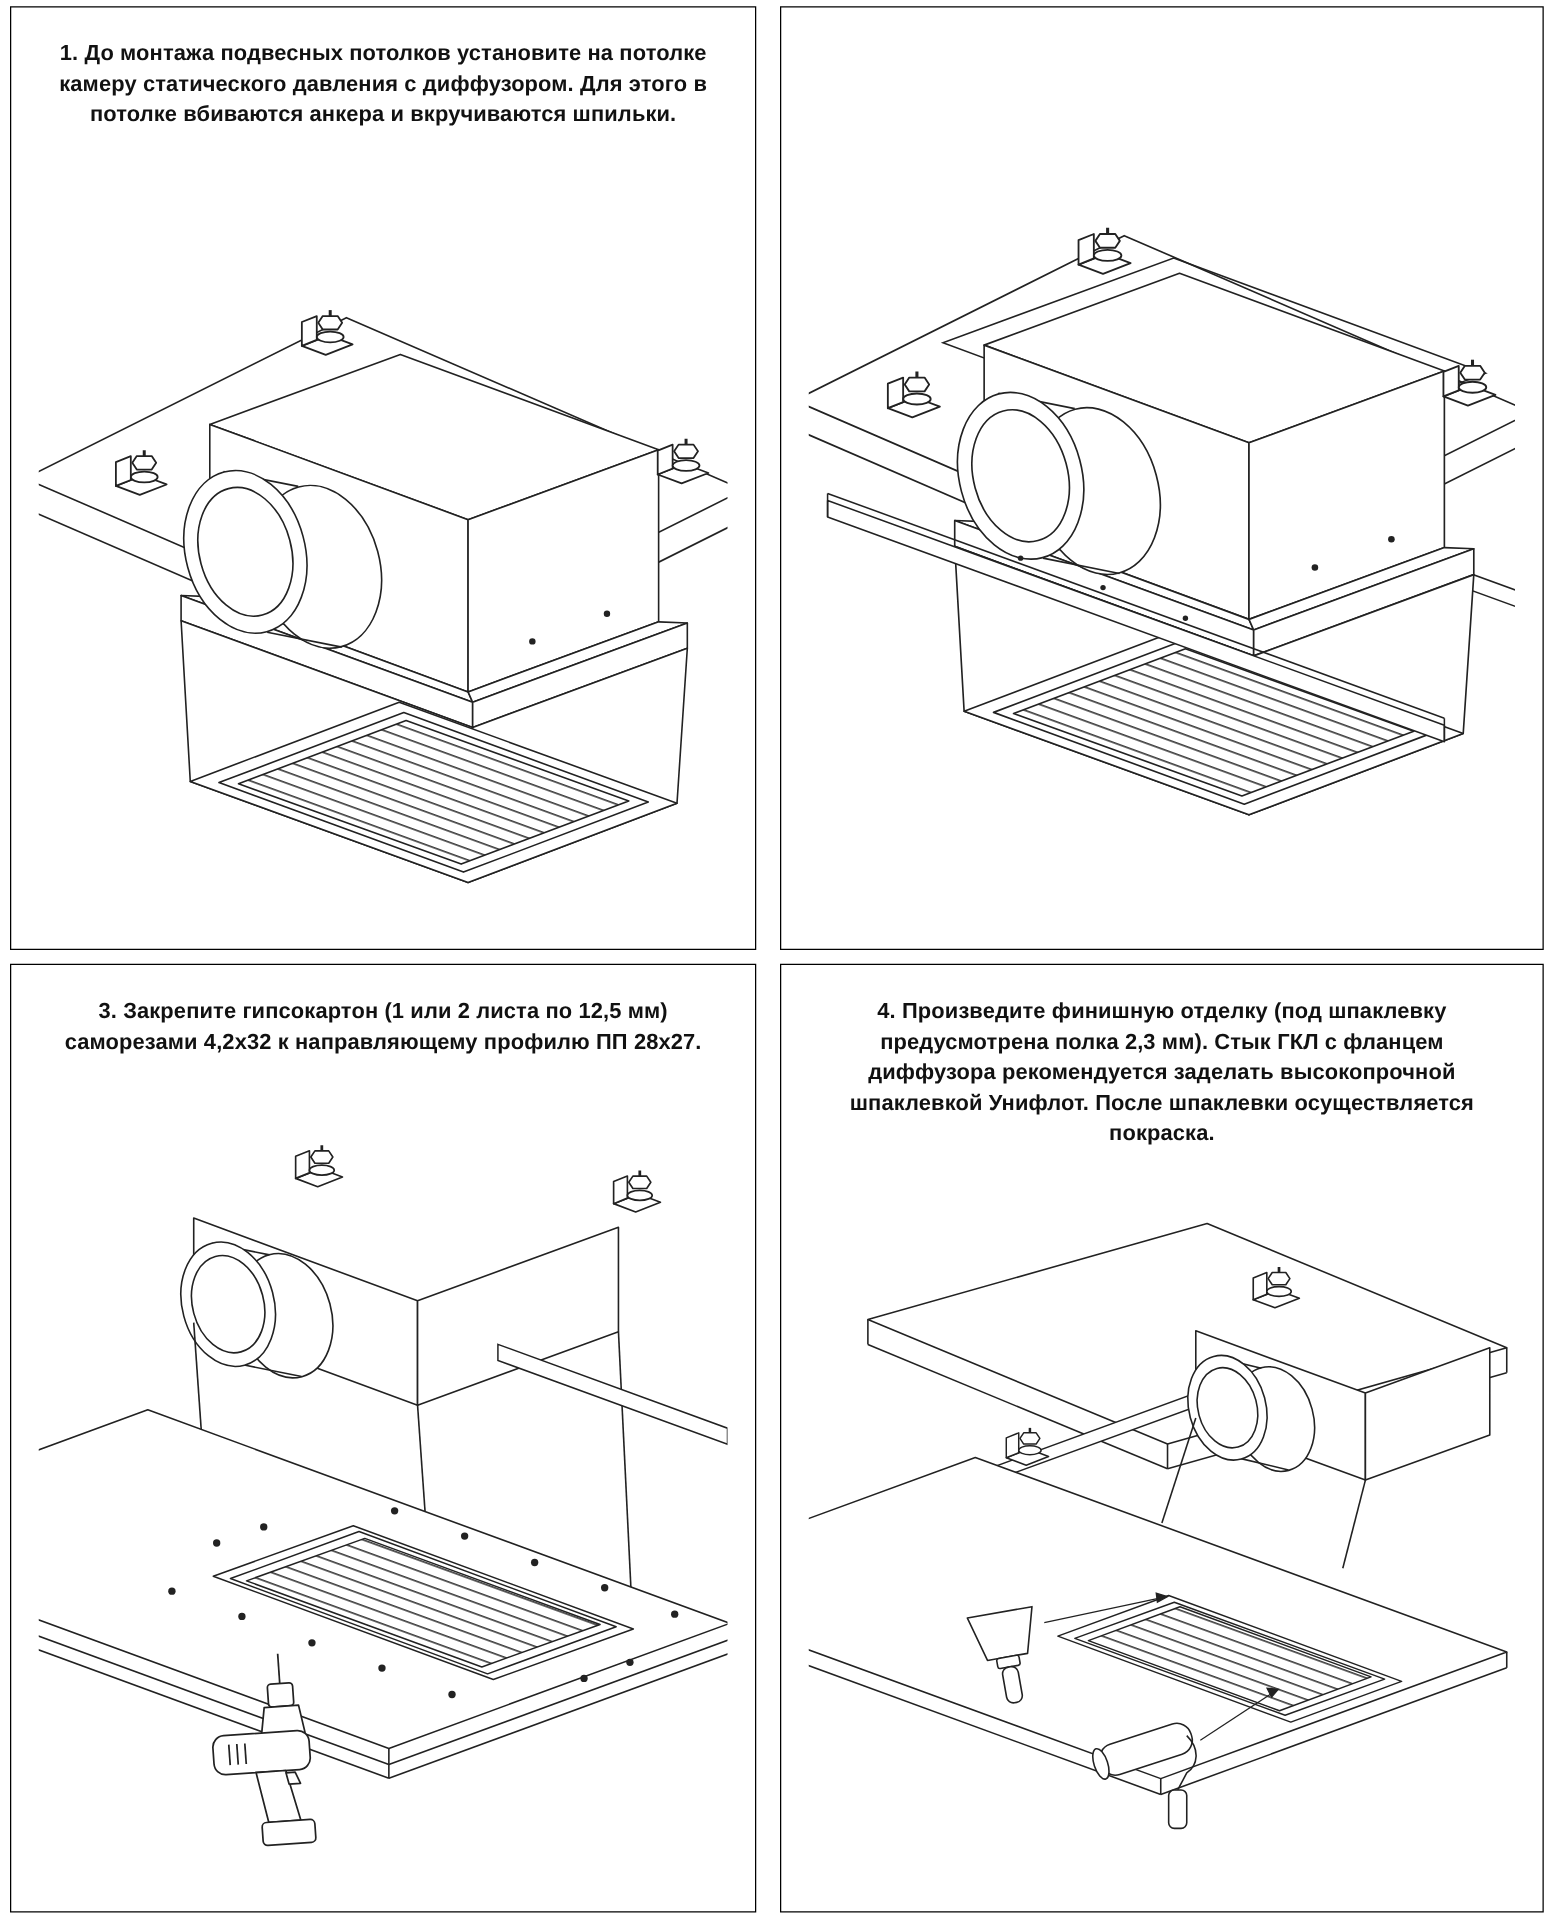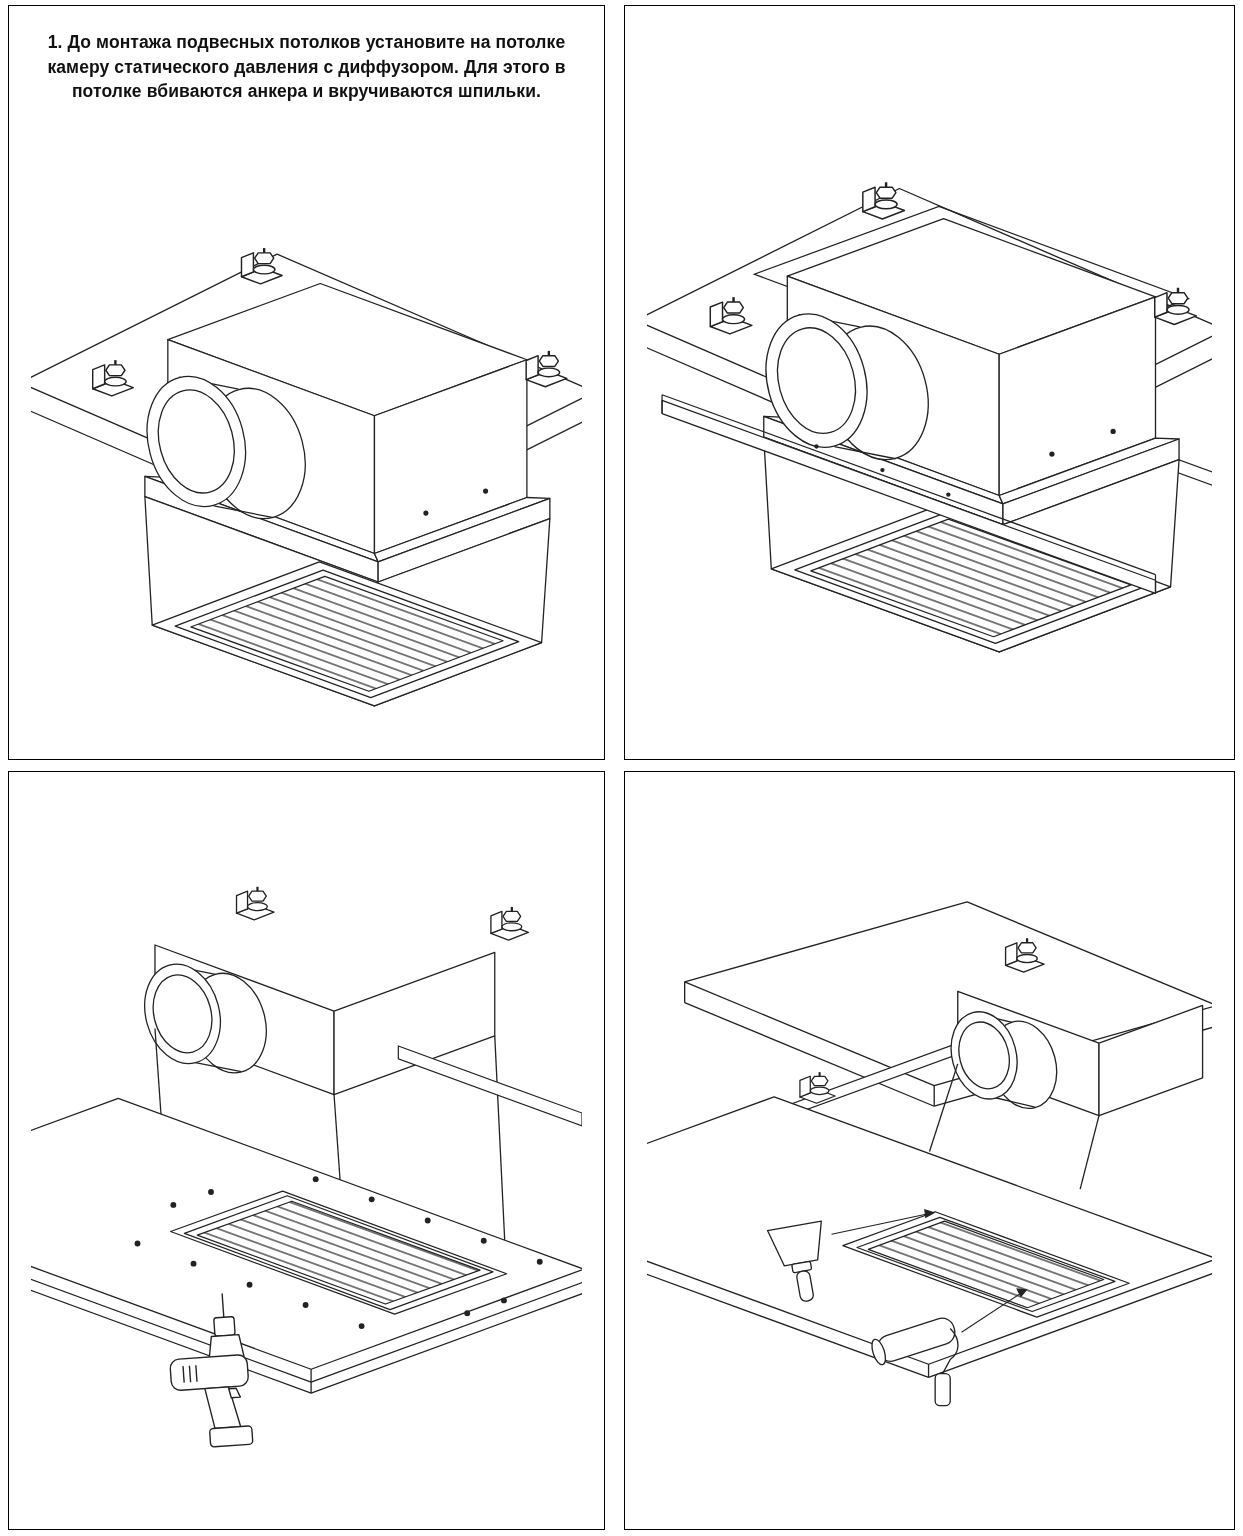--- a/index.html
+++ b/index.html
@@ -125,20 +125,21 @@
           <circle cx="320" cy="423" r="2.3"></circle>
         </g>
         <use href="#anchor" transform="translate(250,120) scale(1.3)"></use>
         <use href="#anchor" transform="translate(560,232) scale(1.3)"></use>
         <use href="#anchor" transform="translate(88,242) scale(1.3)"></use>
       </svg>
     </div>
   </section>
 
   <section class="panel">
+    <p class="caption">3. Закрепите гипсокартон (1 или 2 листа по 12,5 мм) саморезами 4,2х32 к направляющему профилю ПП 28х27.</p>
     <div class="illu">
       <svg viewBox="0 0 600 655">
         <g stroke="#222" stroke-width="1.4" fill="#fff" stroke-linejoin="round">
           <polygon points="135,95 330,167 330,258 135,186"></polygon>
           <polygon points="330,167 505,103 505,194 330,258"></polygon>
           <ellipse cx="215" cy="180" rx="40" ry="55" transform="rotate(-15 215 180)"></ellipse>
           <line x1="151" y1="117" x2="201" y2="127"></line>
           <line x1="179" y1="223" x2="229" y2="233"></line>
           <ellipse cx="165" cy="170" rx="40" ry="55" transform="rotate(-15 165 170)"></ellipse>
           <ellipse cx="165" cy="170" rx="31" ry="43" transform="rotate(-15 165 170)"></ellipse>
@@ -189,20 +190,21 @@
           <line x1="-8" y1="-36" x2="-8" y2="-18"></line>
           <polygon points="0,-10 26,-10 36,34 8,34"></polygon>
           <rect x="2" y="34" width="46" height="20" rx="4"></rect>
           <polygon points="26,-8 34,-8 38,2 28,2"></polygon>
         </g>
       </svg>
     </div>
   </section>
 
   <section class="panel">
+    <p class="caption">4. Произведите финишную отделку (под шпаклевку предусмотрена полка 2,3 мм). Стык ГКЛ с фланцем диффузора рекомендуется заделать высокопрочной шпаклевкой Унифлот. После шпаклевки осуществляется покраска.</p>
     <div class="illu">
       <svg viewBox="0 0 600 655">
         <g stroke="#222" stroke-width="1.4" fill="#fff" stroke-linejoin="round">
           <polygon points="40,140 340,55 605,165 305,250"></polygon>
           <line x1="40" y1="140" x2="40" y2="162"></line>
           <line x1="305" y1="250" x2="305" y2="272"></line>
           <line x1="605" y1="165" x2="605" y2="187"></line>
           <line x1="40" y1="162" x2="305" y2="272"></line>
           <line x1="305" y1="272" x2="605" y2="187"></line>
         </g>

